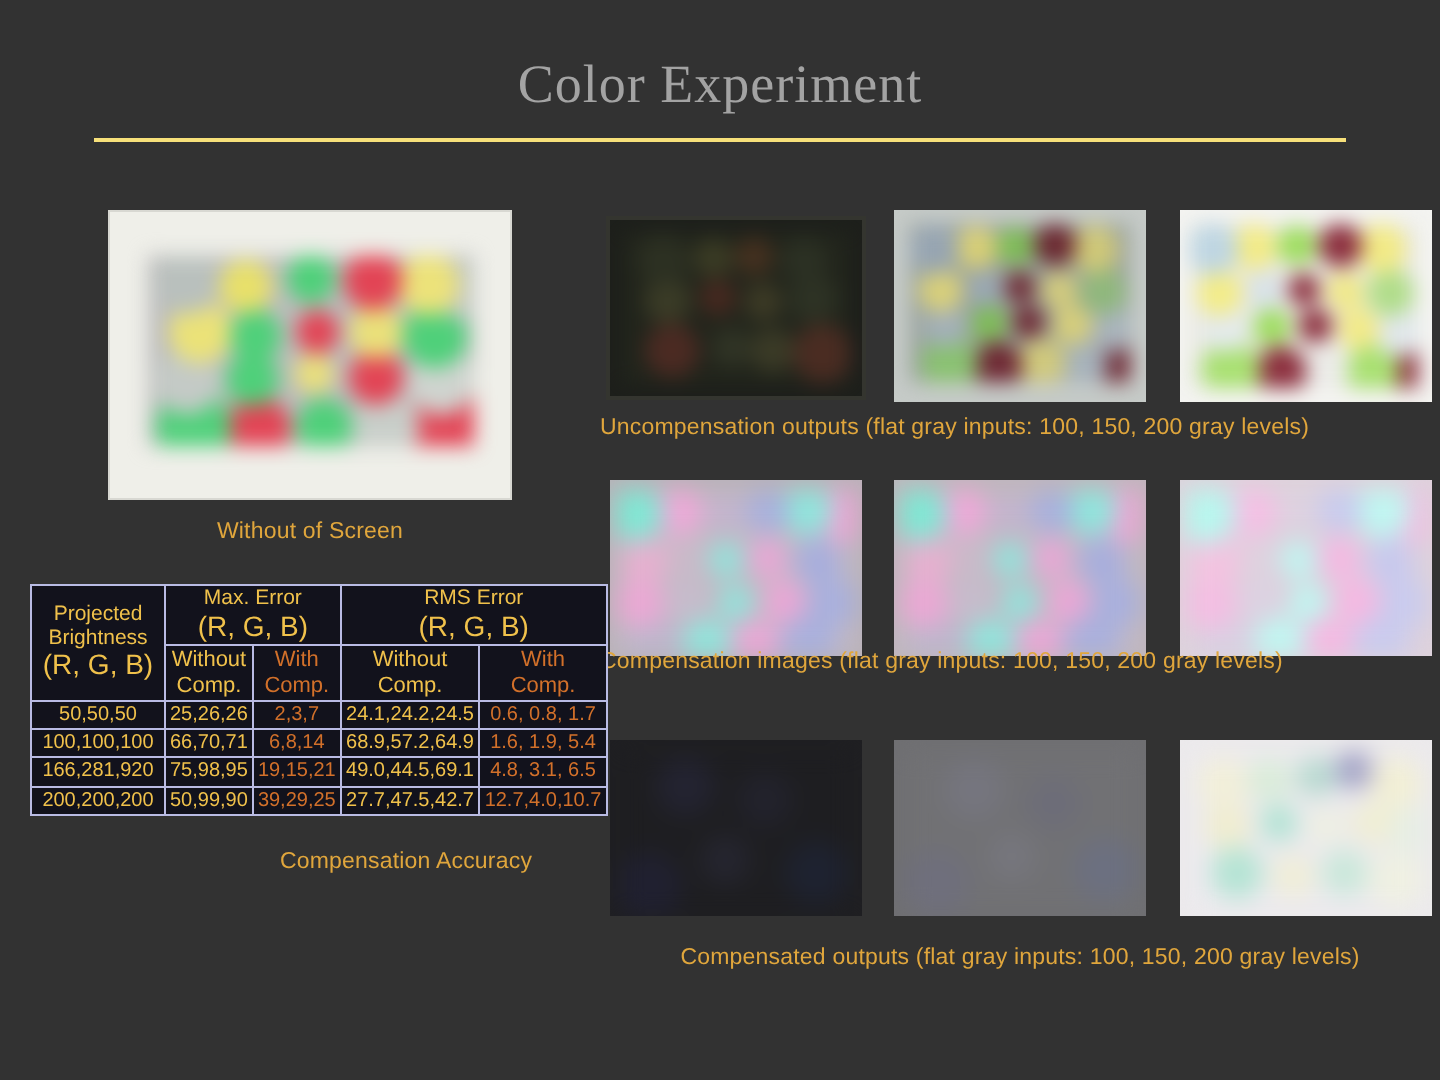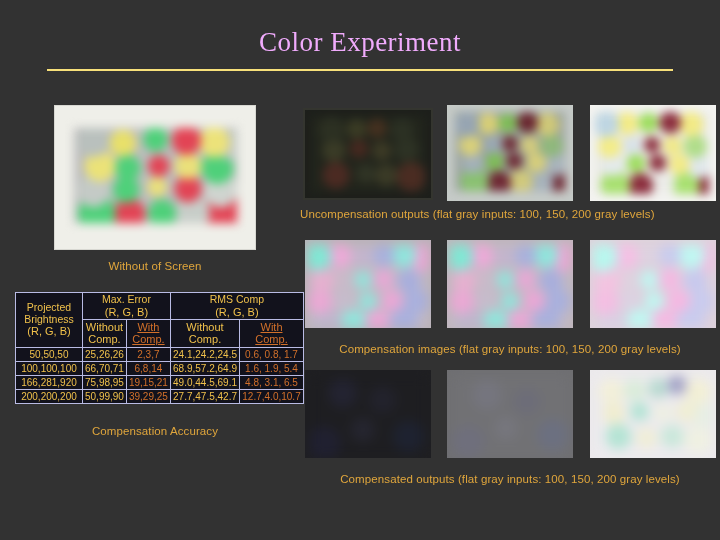--- a/index.html
+++ b/index.html
@@ -17,21 +17,21 @@
   }
 
   
   #slide-title {
     position: absolute;
     left: 0; top: 27px;
     width: 720px;
     text-align: center;
     font-family: "Liberation Serif", serif;
     font-size: 27px;
-    color: #f0abfc;
+    color: #a3a3a3;
     letter-spacing: 0.5px;
   }
   #title-rule {
     position: absolute;
     left: 47px; top: 69px;
     width: 626px; height: 2px;
     background: #f7e07a;
   }
 
   
@@ -288,22 +288,22 @@
   #accuracy-table td {
     border: 1px solid #b9bbe4;
     background: #12121c;
     text-align: center;
     vertical-align: middle;
     padding: 1px 2px;
     line-height: 1.12;
     white-space: nowrap;
   }
   .h-yellow { color: #f0c14b; font-size: 10.5px; }
-  .h-yellow .sub { font-size: 11px; display:block; }
-  .h-orange { color: #d2702a; font-size: 10.5px; text-decoration: underline; }
+  .h-yellow .sub { font-size: 14px; display:block; }
+  .h-orange { color: #d2702a; font-size: 10.5px; }
   .c-yellow { color: #f0c14b; font-size: 10px; }
   .c-orange { color: #d2702a; font-size: 10px; }
   .tbl-sub { font-size: 11px; }
 </style>
 </head>
 <body>
 
 <div id="slide-title">Color Experiment</div>
 <div id="title-rule"></div>
 
@@ -325,21 +325,21 @@
 
 <div class="panel" id="comp-1">
   <div class="inner chk-comp"></div>
 </div>
 <div class="panel" id="comp-2">
   <div class="inner chk-comp"></div>
 </div>
 <div class="panel" id="comp-3">
   <div class="inner chk-comp bright"></div>
 </div>
-<div class="caption" style="left:300px; top:343px; width:420px; text-align:center;">Compensation images (flat gray inputs: 100, 150, 200 gray levels)</div>
+<div class="caption" style="left:300px; top:325px; width:420px; ">Compensation images (flat gray inputs: 100, 150, 200 gray levels)</div>
 
 <div class="panel" id="outp-1">
   <div class="inner flat-dark"></div>
 </div>
 <div class="panel" id="outp-2">
   <div class="inner flat-mid"></div>
 </div>
 <div class="panel" id="outp-3">
   <div class="inner flat-light"></div>
 </div>
@@ -351,21 +351,21 @@
       <td rowspan="2" class="h-yellow" style="width:62px;">
         <span>Projected</span><br>
         <span>Brightness</span>
         <span class="sub">(R, G, B)</span>
       </td>
       <td colspan="2" class="h-yellow" style="width:78px;">
         <span>Max. Error</span>
         <span class="sub">(R, G, B)</span>
       </td>
       <td colspan="2" class="h-yellow" style="width:128px;">
-        <span>RMS Comp</span>
+        <span>RMS Error</span>
         <span class="sub">(R, G, B)</span>
       </td>
     </tr>
     <tr>
       <td class="h-yellow tbl-sub">
         <span>Without</span><br>
         <span>Comp.</span>
       </td>
       <td class="h-orange tbl-sub">
         <span>With</span><br>
@@ -405,13 +405,13 @@
     <tr>
       <td class="c-yellow">200,200,200</td>
       <td class="c-yellow">50,99,90</td>
       <td class="c-orange">39,29,25</td>
       <td class="c-yellow">27.7,47.5,42.7</td>
       <td class="c-orange">12.7,4.0,10.7</td>
     </tr>
   </tbody>
 </table>
 
-<div class="caption" style="left:0px; top:425px; width:310px; text-align:center;">Compensation Accuracy</div>
+<div class="caption" style="left:0px; top:425px; width:310px; text-align:center;padding-left:48px;">Compensation Accuracy</div>
 
 </body></html>

